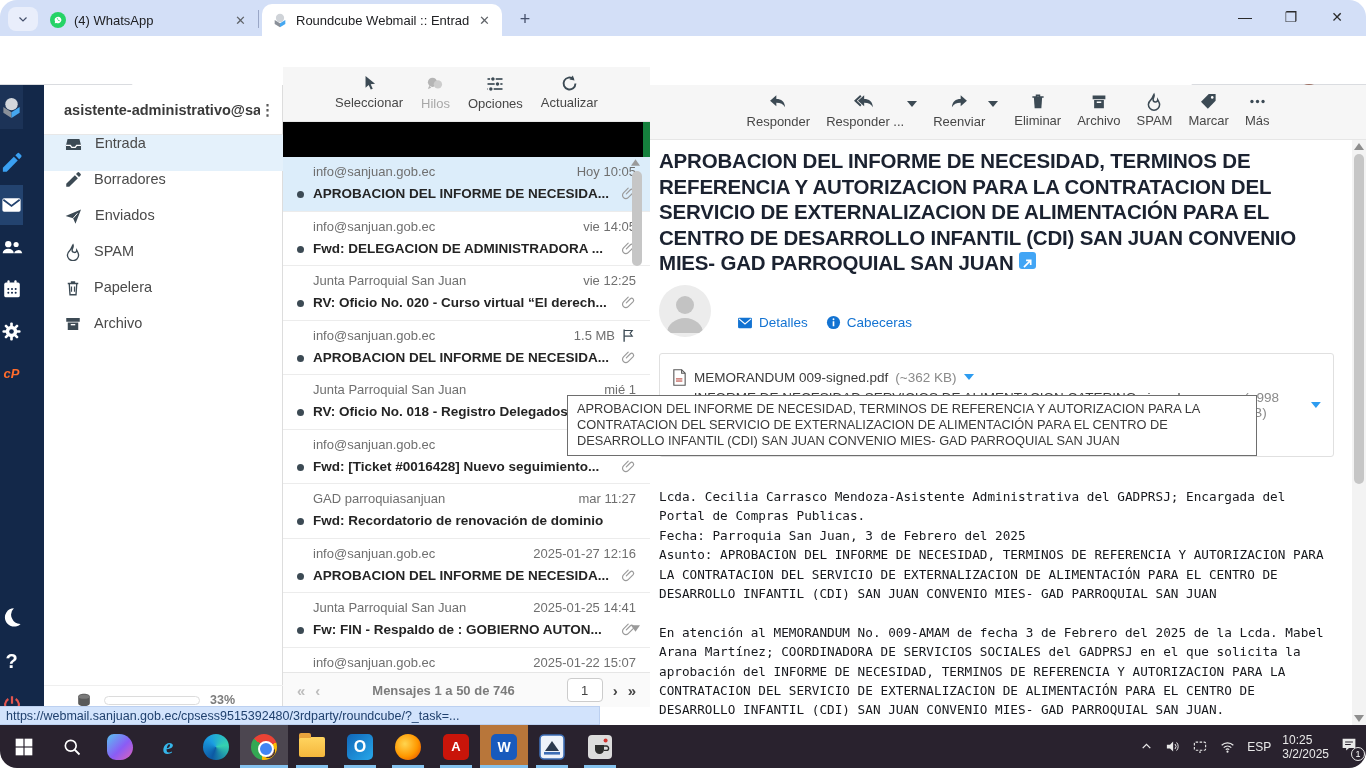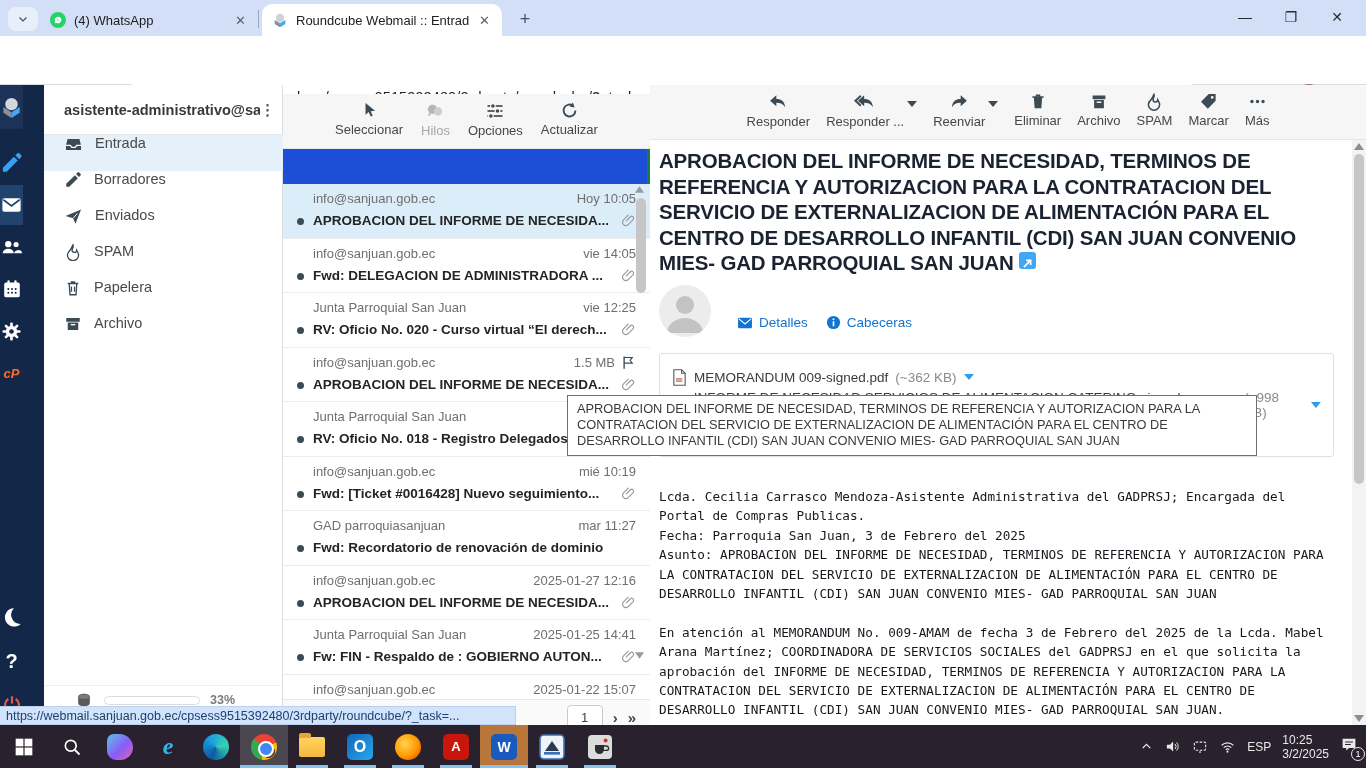--- a/index.html
+++ b/index.html
@@ -1,17 +1,17 @@
 <!DOCTYPE html>
 <html><head>
 <meta charset="utf-8">
 <style>
   * { margin:0; padding:0; box-sizing:border-box; }
   html,body { width:1366px; height:768px; overflow:hidden; font-family:"Liberation Sans",sans-serif; }
-  .screen { position:relative; width:1366px; height:768px; background:#fff; overflow:hidden; }
+  .screen { position:relative; width:1366px; height:768px; background:#fff; overflow:hidden;border-radius:17px; }
   .abs { position:absolute; }
 
   
   .tabstrip { left:0; top:0; width:1366px; height:36px; background:#d3dff7; }
   .tabsearch { left:8px; top:7px; width:30px; height:24px; border-radius:8px; background:#e9eefb; color:#45506b; font-size:12px; display:flex; align-items:center; justify-content:center; }
   .tab { top:4px; height:32px; display:flex; align-items:center; gap:8px; padding:0 10px; font-size:13px; color:#202124; }
   .tab.inactive { left:40px; width:218px; }
   .tab.active { left:262px; width:240px; background:#fff; border-radius:10px 10px 0 0; }
   .tab .title { flex:1; white-space:nowrap; overflow:hidden; }
   .tab .x { color:#5f6368; font-size:13px; padding:0 2px; }
@@ -37,21 +37,21 @@
   .acctName { flex:1; font-size:14.5px; font-weight:bold; color:#3a3a3a; white-space:nowrap; overflow:hidden; }
   .kebab { color:#5a5a5a; font-size:15px; letter-spacing:0; font-weight:bold; }
   .folderrow { left:0; width:239px; height:36px; display:flex; align-items:flex-start; gap:12px; padding-left:20px; font-size:14.5px; color:#4a4a4a; position:absolute; }
   .folderrow.sel { background:#e4f1fb; }
   .quota { left:0; top:602px; width:239px; height:29px; border-top:1px solid #efefef; display:flex; align-items:center; gap:10px; padding-left:30px; position:absolute; top:600px; }
   .quotabar { width:96px; height:9px; border:1px solid #dcdcdc; border-radius:5px; background:#fff; overflow:hidden; }
   .quotafill { height:100%; width:33%; background:#56b3ef; }
   .quotapct { font-size:12.5px; color:#7c7c7c; font-weight:bold; }
 
   
-  .listpane { left:283px; top:94px; width:367px; height:640px; background:#1d4ed8; border-right:3px solid #15803d; }
+  .listpane { left:283px; top:67px; width:367px; height:640px; background:#000000; border-right:7px solid #15803d; }
   .listtoolbar { left:0; top:0; width:367px; height:55px; background:#f6f6f6; border-bottom:1px solid #e6e6e6; display:flex; align-items:flex-start; justify-content:center; gap:18px; padding-top:7px; position:absolute; }
   .tbtn { display:flex; flex-direction:column; align-items:center; gap:2px; font-size:13px; color:#474747; }
   .tbtn.disabled { color:#a8a8a8; }
   .searchrow { left:0; top:55px; width:367px; height:35px; background:#fbfbfb; border-bottom:1px solid #e6e6e6; display:flex; align-items:center; gap:10px; padding:0 12px; position:absolute; }
   .searchrow input { border:0; outline:0; background:transparent; font-size:14.5px; color:#444; flex:1; font-family:"Liberation Sans",sans-serif; }
   .searchrow input::placeholder { color:#8a8a8a; }
   .msglist { left:0; top:90px; width:367px; height:515px; overflow:hidden; position:absolute; }
   .msgrow { width:367px; height:54.5px; border-bottom:1px solid #ececec; position:relative; background:#fff; }
   .msgrow.selected { background:#dcedfa; }
   .msg-top { position:absolute; left:30px; right:14px; top:7px; display:flex; align-items:center; gap:6px; }
@@ -83,21 +83,21 @@
   .attachrow { display:flex; align-items:center; gap:7px; height:28px; font-size:13.5px; color:#3b3b3b; }
   .attachrow .size { color:#8a8a8a; }
   .bodytext { left:9px; top:402px; width:676px; font-family:"DejaVu Sans Mono",monospace; font-size:12.7px; line-height:19.4px; color:#16181d; position:absolute; white-space:pre-wrap; }
   .vscroll-reader { position:absolute; right:0; top:55px; width:14px; height:585px; background:#f3f3f3; }
   .thumb { position:absolute; left:2px; width:10px; border-radius:5px; background:#c6c6c6; }
 
   
   .tooltip { left:567px; top:395px; width:690px; height:61px; background:#fff; border:1px solid #6e6e6e; padding:5px 9px; font-size:12.8px; line-height:15.8px; color:#3a3a3a; z-index:40; position:absolute; }
 
   
-  .statusbubble { left:0; top:706px; width:516px; height:19px; background:#d2e3fc; border:1px solid #bcd0f0; border-left:0; display:flex; align-items:center; padding:0 6px; font-size:12.5px; color:#20416e; z-index:45; position:absolute; white-space:nowrap; overflow:hidden; }
+  .statusbubble { left:0; top:706px; width:600px; height:19px; background:#d2e3fc; border:1px solid #bcd0f0; border-left:0; display:flex; align-items:center; padding:0 6px; font-size:12.5px; color:#20416e; z-index:45; position:absolute; white-space:nowrap; overflow:hidden; }
 
   
   .taskbar { left:0; top:725px; width:1366px; height:43px; background:#29222e; display:flex; align-items:stretch; z-index:50; position:absolute; }
   .tcell { width:48px; height:43px; display:flex; align-items:center; justify-content:center; position:relative; }
   .tcell.chromeActive { background:#4c4650; }
   .tcell.wordActive { background:#b8763a; }
   .tcell .openbar { position:absolute; bottom:0; left:8px; right:8px; height:3px; background:#85c2ee; }
   .tcell.chromeActive .openbar, .tcell.wordActive .openbar { left:0; right:0; }
   .brand { width:26px; height:26px; border-radius:50%; }
   .sq { width:26px; height:26px; border-radius:5px; display:flex; align-items:center; justify-content:center; color:#fff; font-weight:bold; font-size:16px; }

